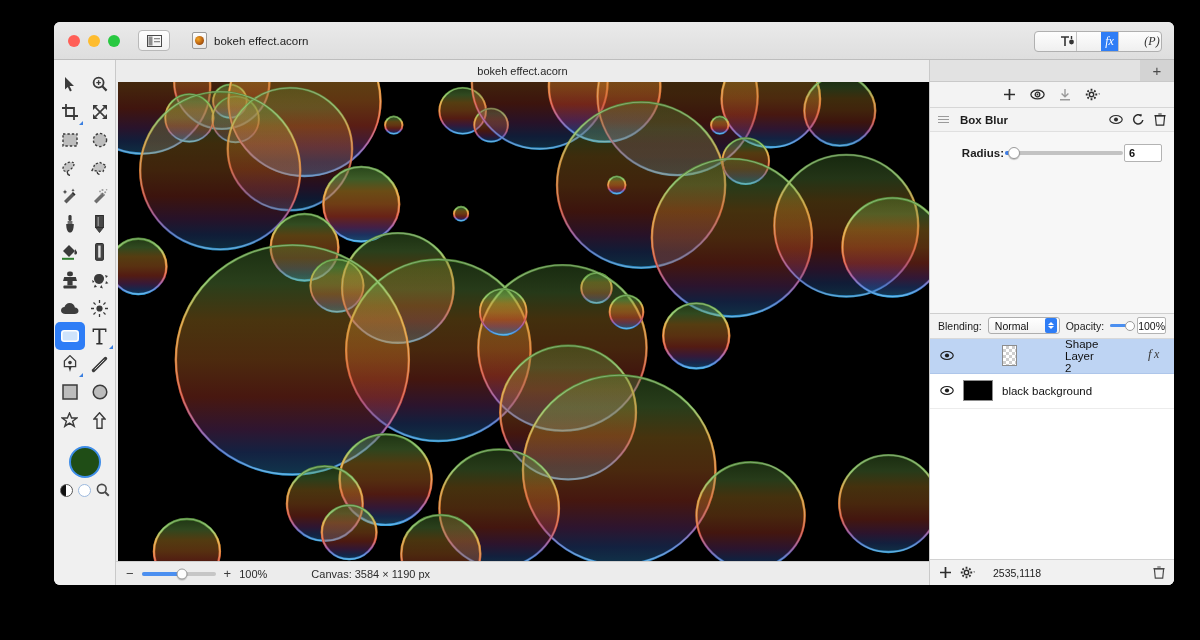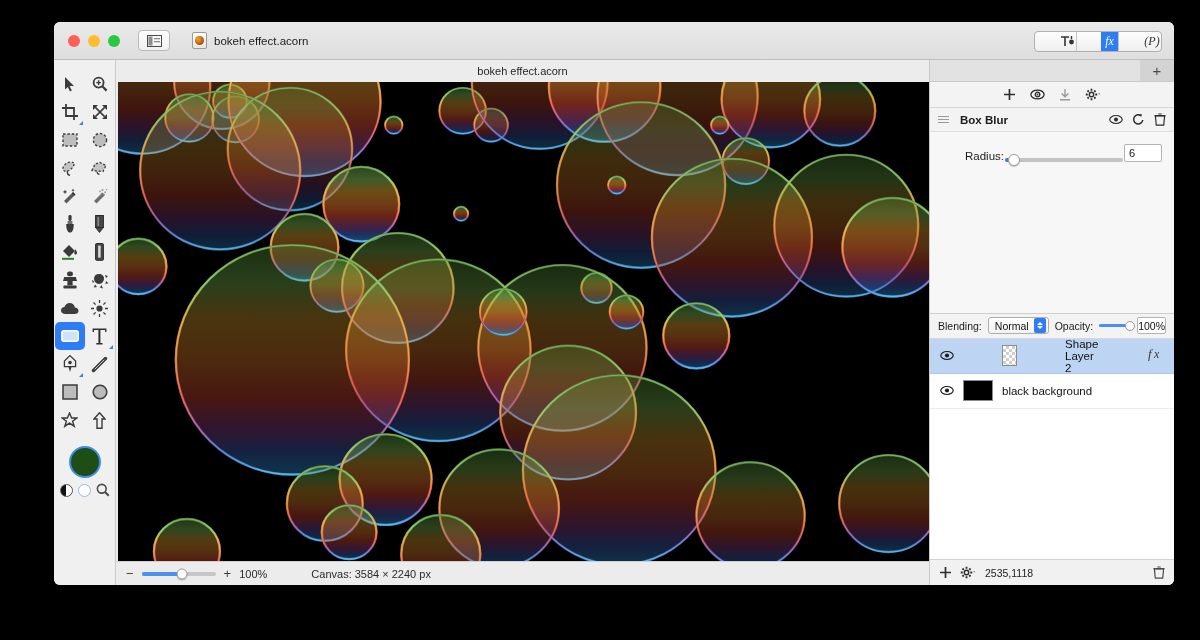--- a/index.html
+++ b/index.html
@@ -148,41 +148,41 @@
   #fx-header {
     height: 24px; flex: 0 0 24px; display: flex; align-items: center; gap: 11px;
     padding: 0 8px; background: #f3f3f3; border-bottom: 1px solid #e0e0e0;
   }
   .grip { display: flex; flex-direction: column; gap: 2px; }
   .grip span { display: block; width: 11px; height: 1px; background: #9a9a9a; }
   #fx-title { font-size: 11.5px; font-weight: bold; color: #1c1c1c; }
   #fx-header-icons { margin-left: auto; display: flex; gap: 9px; align-items: center; }
 
   #fx-params { flex: 1 1 auto; background: #f7f7f7; padding-top: 12px; }
-  .param-row { display: flex; align-items: flex-end; gap: 1px; padding: 0 12px; }
+  .param-row { display: flex; align-items: center; gap: 1px; padding: 0 12px; font-weight: bold; }
   .param-label { font-size: 11.5px; color: #1d1d1d; width: 62px; text-align: right; }
   .slider { position: relative; flex: 1 1 auto; height: 4px; background: #c3c3c3; border-radius: 2px; }
   .slider .fill { position: absolute; left: 0; top: 0; height: 100%; width: 8%; background: #3d7de8; border-radius: 2px; }
   .slider .thumb { position: absolute; left: 8%; top: 50%; transform: translate(-50%,-50%);
       width: 12px; height: 12px; border-radius: 50%; background: #fff; border: 1px solid #9a9a9a;
       box-shadow: 0 1px 1px rgba(0,0,0,.22); }
   .numfield {
     width: 38px; height: 18px; border: 1px solid #b3b3b3; border-radius: 2px; background: #fff;
     font-size: 11px; color: #111; display: flex; align-items: center; padding-left: 4px;
   }
 
   
   #layers-head {
     height: 26px; flex: 0 0 26px; display: flex; align-items: center; gap: 6px;
     padding: 0 8px; background: #f3f3f3; border-top: 1px solid #cfcfcf; border-bottom: 1px solid #d8d8d8;
     font-size: 10.5px; color: #1b1b1b;
   }
   .mini-select {
     height: 17px; border: 1px solid #aeaeae; border-radius: 3px; background: linear-gradient(#fff,#f2f2f2);
-    display: flex; align-items: center; padding: 0 2px 0 6px; gap: 5px; font-size: 10.5px; color: #111;
+    display: flex; align-items: center; padding: 0 2px 0 6px; gap: 16px; font-size: 10.5px; color: #111;
   }
   .stepper { width: 12px; height: 15px; background: #2e7df6; border-radius: 2px;
              display: flex; flex-direction: column; align-items: center; justify-content: center; gap: 1px; }
   .stepper b { display: block; width: 0; height: 0; border-left: 3px solid transparent; border-right: 3px solid transparent; }
   .stepper .up { border-bottom: 3px solid #fff; }
   .stepper .dn { border-top: 3px solid #fff; }
   .op-track { width: 44px; height: 3px; background: #c3c3c3; border-radius: 2px; position: relative; }
   .op-fill { position: absolute; left: 0; top: 0; height: 100%; width: 100%; background: #4b8ff0; border-radius: 2px; }
   .op-thumb { position: absolute; right: -4px; top: 50%; transform: translateY(-50%);
               width: 10px; height: 10px; border-radius: 50%; background: #fff; border: 1px solid #9a9a9a; }
@@ -197,21 +197,21 @@
   .layer-row.sel { background: #bed4f3; border-bottom-color: #aec6ea; gap: 48px; }
   .layer-thumb { width: 30px; height: 21px; border: 1px solid #8d8d8d; background: #fff; }
   .layer-name { font-size: 11.5px; color: #101010; }
   .fx-badge { margin-left: auto; font-family: "Liberation Serif", serif; font-style: italic;
               font-size: 13px; color: #3b3b3b; }
 
   #layers-foot {
     height: 26px; flex: 0 0 26px; display: flex; align-items: center; gap: 8px; padding: 0 9px;
     background: #f1f1f1; border-top: 1px solid #d2d2d2; font-size: 10.5px; color: #222;
   }
-  #layer-coords { margin-left: 0; }
+  #layer-coords { margin-left: 8px; }
   #trash-layer { margin-left: auto; }
 </style>
 </head>
 <body>
 
 <div id="window">
 
   <div id="titlebar">
     <div class="lights">
       <span class="light l-close"></span>
@@ -716,21 +716,21 @@
       </div>
 
       <div id="statusbar">
         <span class="zs-sign">−</span>
         <span class="zoom-track">
           <span class="zoom-fill"></span>
           <span class="zoom-thumb"></span>
         </span>
         <span class="zs-sign">+</span>
         <span>100%</span>
-        <span id="canvas-size">Canvas: 3584 × 2240 px</span>
+        <span id="canvas-size">Canvas: 3584 × 1190 px</span>
       </div>
     </div>
 
     <div id="right">
 
       <div id="panel-tabbar">
         <div id="add-tab">+</div>
       </div>
 
       <div id="fx-toolbar">

